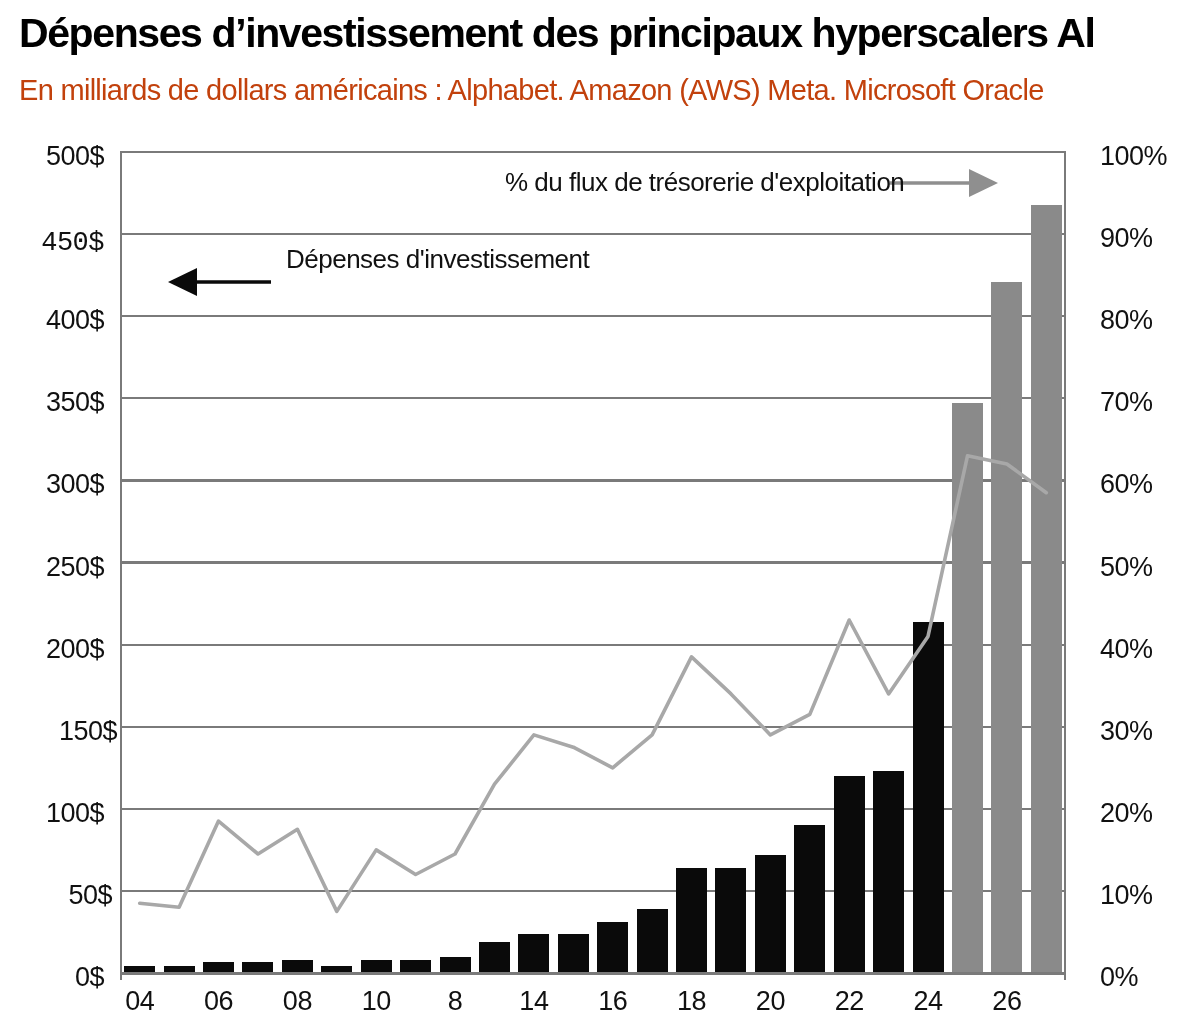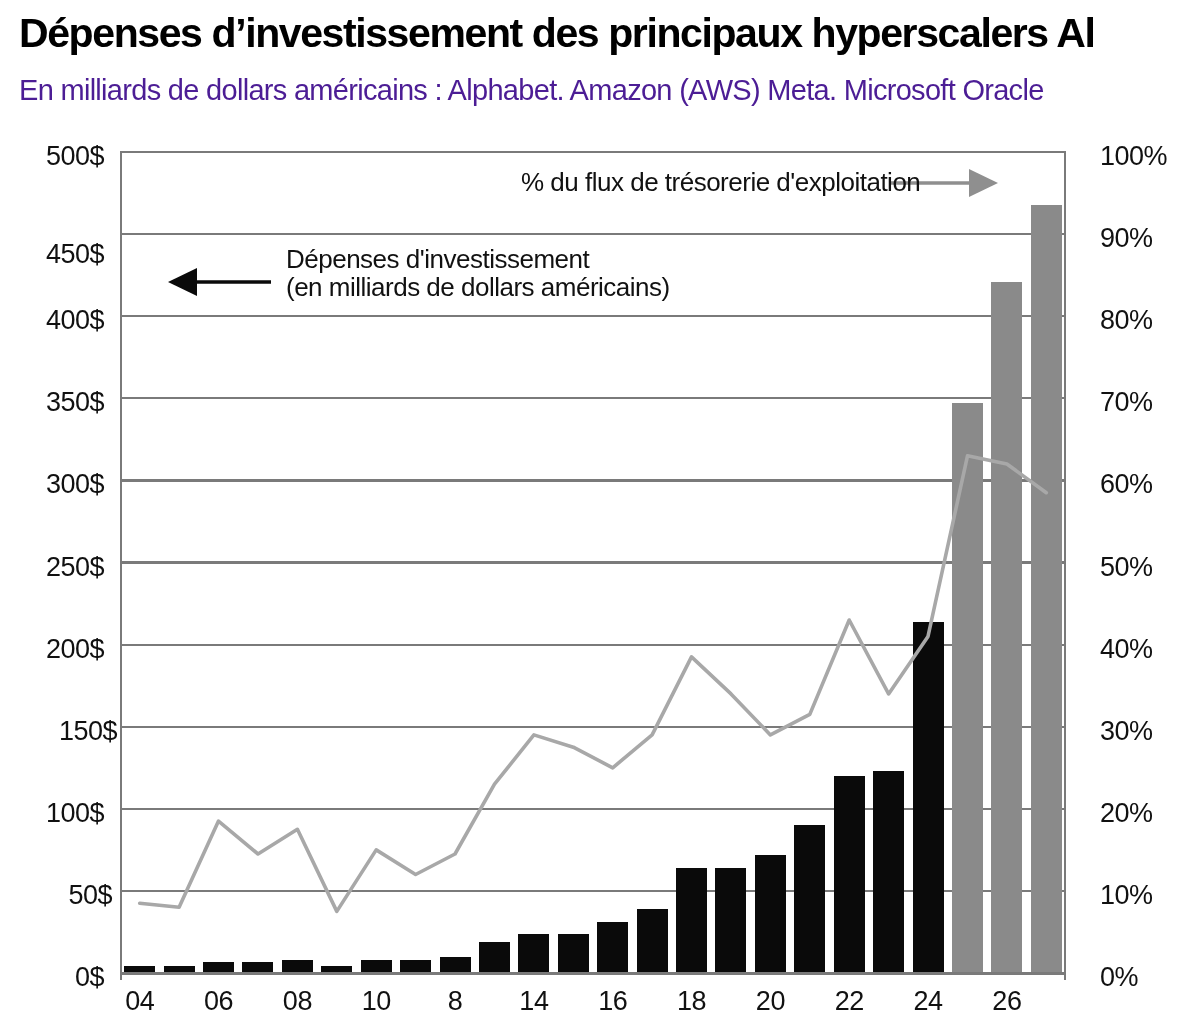--- a/index.html
+++ b/index.html
@@ -8,36 +8,36 @@
     font-family:"Liberation Sans","DejaVu Sans",sans-serif;
     -webkit-font-smoothing:antialiased;
   }
   .title{
     position:absolute;left:19px;top:10px;width:1160px;
     font-size:41px;font-weight:600;letter-spacing:-1.4px;color:#000;
     white-space:nowrap;
   }
   .subtitle{
     position:absolute;left:19px;top:74px;width:1160px;
-    font-size:29px;font-weight:400;letter-spacing:-0.7px;color:#4c1d95;
+    font-size:29px;font-weight:400;letter-spacing:-0.7px;color:#c2410c;
     white-space:nowrap;
   }
   #chart-svg{position:absolute;left:0;top:0;}
   .tick-label{
     position:absolute;height:30px;line-height:30px;
     font-size:27px;color:#111;letter-spacing:-0.5px;white-space:nowrap;
   }
   .tick-left{left:0;width:104px;text-align:right;}
   .tick-right{left:1100px;text-align:left;}
   .tick-x{transform:translateX(-50%);text-align:center;}
   .anno{
     position:absolute;font-size:26px;color:#111;letter-spacing:-0.5px;
     line-height:28px;white-space:nowrap;
   }
-  .anno-cashflow{left:505px;top:168px;margin-left:16px;}
+  .anno-cashflow{left:505px;top:168px;}
   .anno-capex{left:286px;top:245px;}
 </style>
 </head>
 <body>
 
 <div class="title">Dépenses d’investissement des principaux hyperscalers Al</div>
 <div class="subtitle">En milliards de dollars américains : Alphabet. Amazon (AWS) Meta. Microsoft Oracle</div>
 
 <svg id="chart-svg" width="1200" height="1024" viewBox="0 0 1200 1024" aria-hidden="true">
     <g shape-rendering="crispEdges">
@@ -96,21 +96,21 @@
 <div id="labels-left">
     <div class="tick-label tick-left" style="top: 962px;">0$</div>
     <div class="tick-label tick-left" style="top: 879.9px; margin-left: 8px;">50$</div>
     <div class="tick-label tick-left" style="top: 797.8px;">100$</div>
     <div class="tick-label tick-left" style="top: 715.7px; padding-left: 13px;">150$</div>
     <div class="tick-label tick-left" style="top: 633.6px;">200$</div>
     <div class="tick-label tick-left" style="top: 551.5px;">250$</div>
     <div class="tick-label tick-left" style="top: 469.4px;">300$</div>
     <div class="tick-label tick-left" style="top: 387.3px;">350$</div>
     <div class="tick-label tick-left" style="top: 305.2px;">400$</div>
-    <div class="tick-label tick-left" style="top: 239px;">450$</div>
+    <div class="tick-label tick-left" style="top: 228px; font-family: Liberation Mono, monospace;">450$</div>
     <div class="tick-label tick-left" style="top: 141px;">500$</div>
   </div>
 <div id="labels-right">
     <div class="tick-label tick-right" style="top: 962px;">0%</div>
     <div class="tick-label tick-right" style="top: 879.9px;">10%</div>
     <div class="tick-label tick-right" style="top: 797.8px;">20%</div>
     <div class="tick-label tick-right" style="top: 715.7px;">30%</div>
     <div class="tick-label tick-right" style="top: 633.6px;">40%</div>
     <div class="tick-label tick-right" style="top: 551.5px;">50%</div>
     <div class="tick-label tick-right" style="top: 469.4px;">60%</div>
@@ -130,14 +130,13 @@
     <div class="tick-label tick-x" style="left: 691.5px; top: 986px;">18</div>
     <div class="tick-label tick-x" style="left: 770.4px; top: 986px;">20</div>
     <div class="tick-label tick-x" style="left: 849.2px; top: 986px;">22</div>
     <div class="tick-label tick-x" style="left: 928px; top: 986px;">24</div>
     <div class="tick-label tick-x" style="left: 1006.9px; top: 986px;">26</div>
   </div>
 
 <div class="anno anno-cashflow">% du flux de trésorerie d'exploitation</div>
 <div class="anno anno-capex">
   <div>Dépenses d'investissement</div>
-  <div>(en milliards de dollars américains)</div>
 </div>
 
 </body></html>

